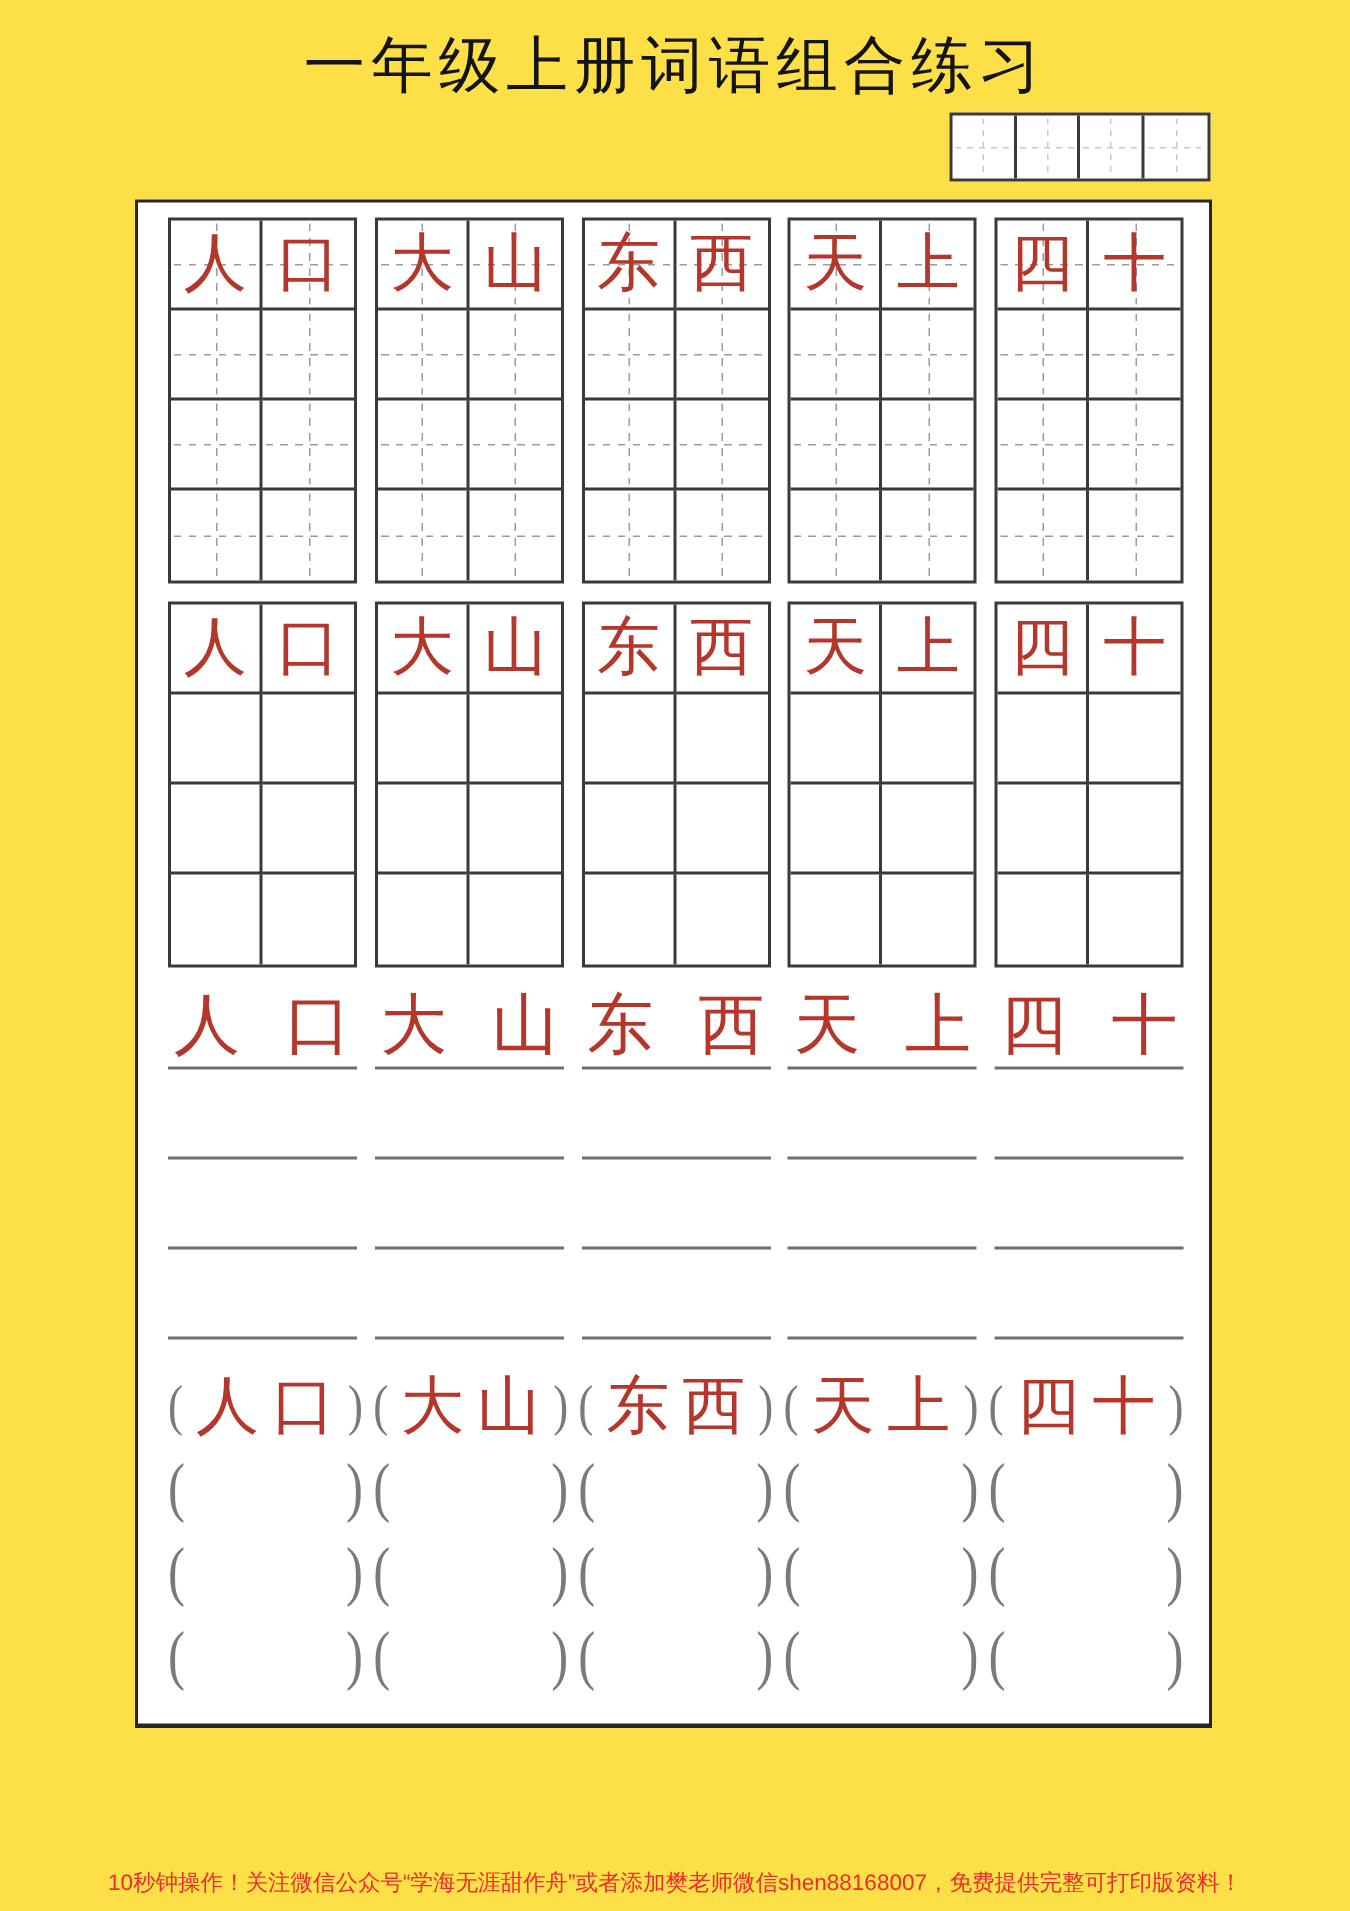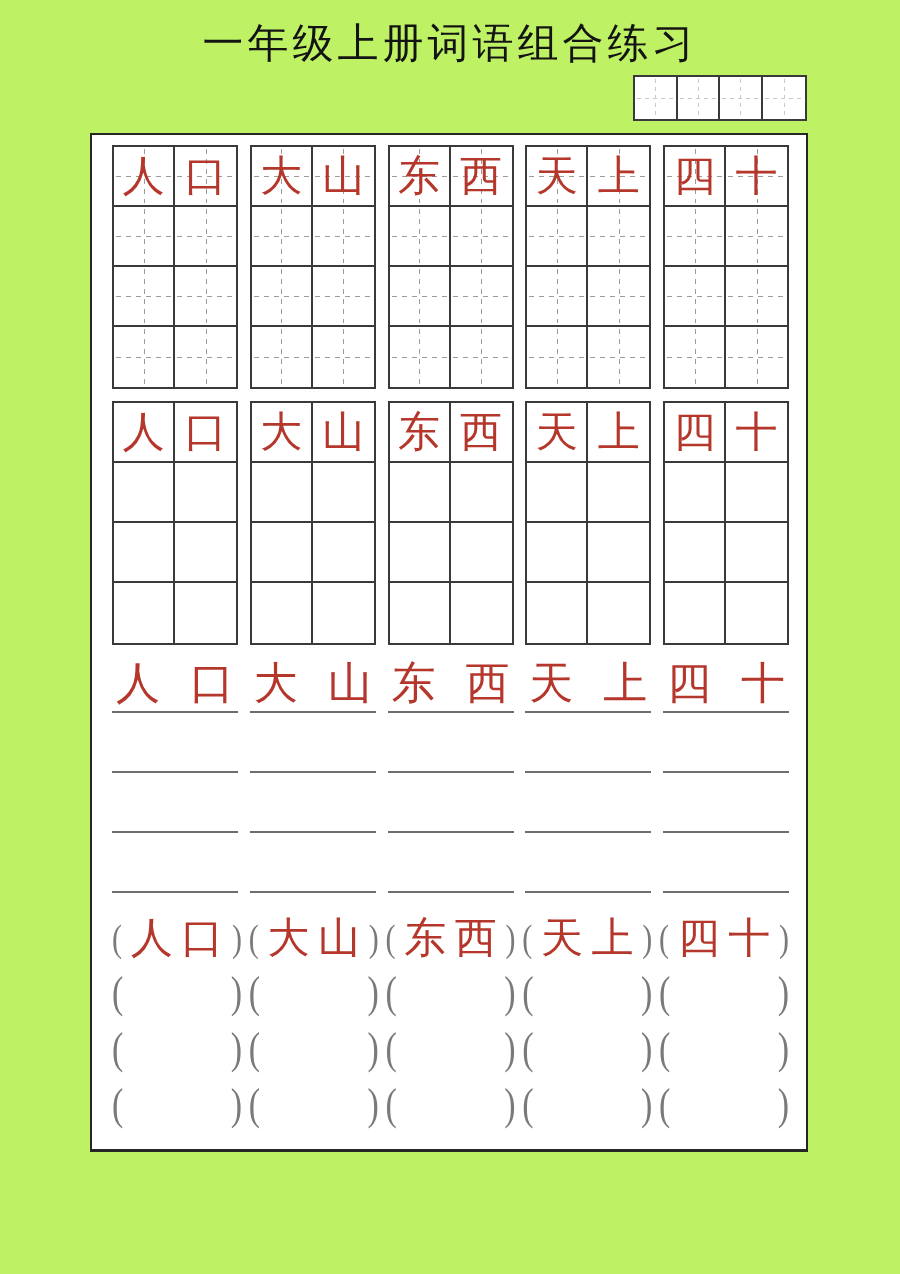--- a/index.html
+++ b/index.html
@@ -3,21 +3,21 @@
 <meta charset="utf-8">
 <style>
   * { margin: 0; padding: 0; box-sizing: border-box; }
   html, body { background: #ffffff; }
   body { font-family: "Liberation Serif", serif; }
   .page {
     position: relative;
     width: 900px;
     height: 1274px;
     margin: 0 auto;
-    background: #bef264;
+    background: #fde047;
     overflow: hidden;
   }
 
   
   .title {
     position: absolute;
     top: 16px;
     left: 0;
     width: 100%;
     text-align: center;
@@ -469,14 +469,15 @@
           </div>
           <div class="paren-blank-row">
             <span class="paren">(</span>
             <span class="paren">)</span>
           </div>
         </div>
       </div>
   </div>
 
 
+  <div class="promo-banner">10秒钟操作！关注微信公众号“学海无涯甜作舟”或者添加樊老师微信shen88168007，免费提供完整可打印版资料！</div>
 
 </div>
 
 </body></html>

